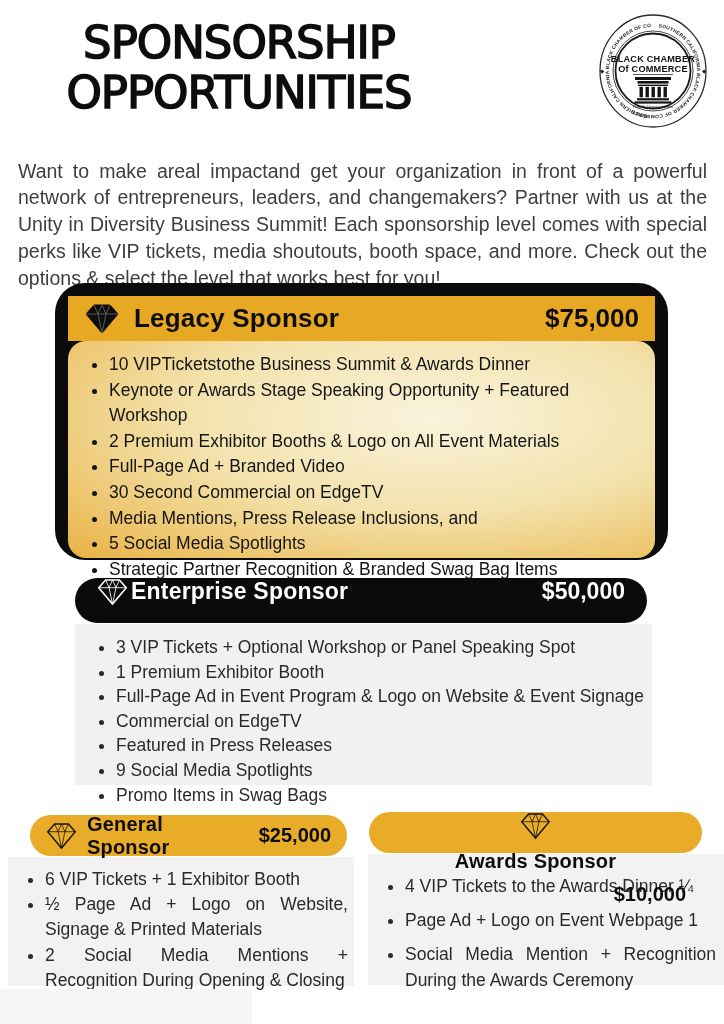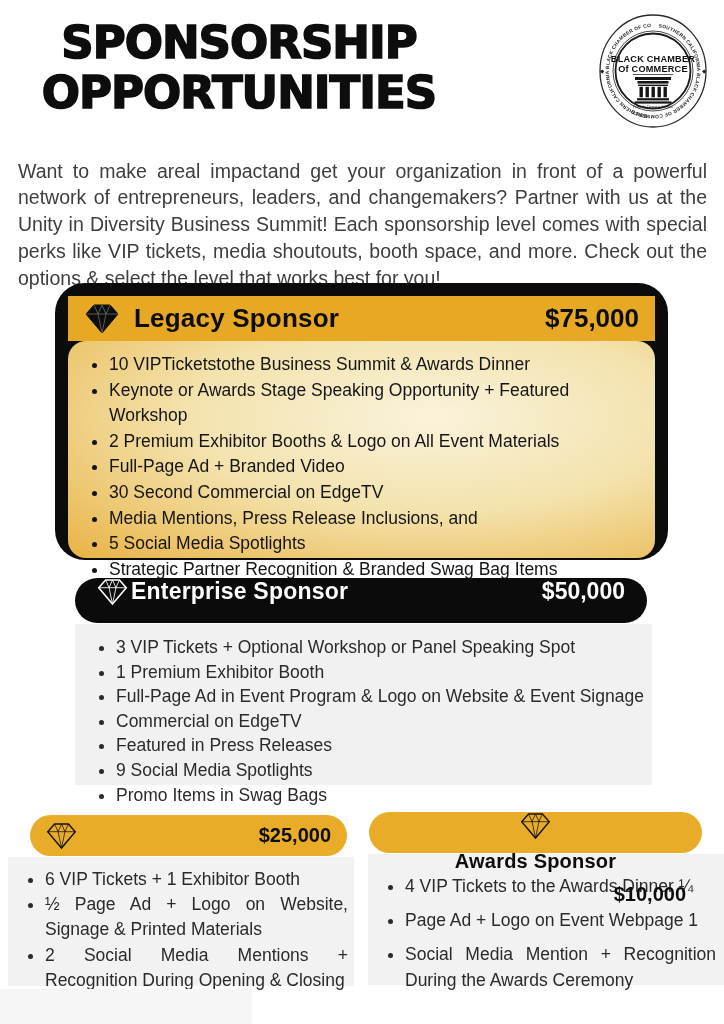--- a/index.html
+++ b/index.html
@@ -3,21 +3,21 @@
 <meta charset="utf-8">
 <style>
   html,body{margin:0;padding:0;background:#ffffff;}
   .page{
     position:relative;width:724px;height:1024px;background:#ffffff;overflow:hidden;
     font-family:"Liberation Sans",sans-serif;color:#1c1c1c;
   }
   
   .title{
     position:absolute;left:20px;top:18px;width:438px;text-align:center;
-    font-family:"DejaVu Sans",sans-serif;font-weight:700;font-size:45px;line-height:1.1;
+    font-family:"DejaVu Sans",sans-serif;font-weight:400;font-size:45px;line-height:1.1;
     color:#0d0d0d;letter-spacing:-1px;-webkit-text-stroke:1.6px #0d0d0d;
   }
   .logo{position:absolute;left:592px;top:12px;width:122px;height:118px;}
   .intro{
     position:absolute;left:18px;top:138px;width:689px;
     font-size:19.5px;line-height:26.9px;color:#3e3e3e;text-align:justify;
   }
   
   .legacy-card{
     position:absolute;left:55px;top:283px;width:613px;height:277px;box-sizing:border-box;
@@ -157,20 +157,21 @@
       <li>9 Social Media Spotlights</li>
       <li>Promo Items in Swag Bags</li>
     </ul>
   </div>
 
   <div class="gold-pill general-pill">
     <svg class="dicon" width="31" height="28" viewBox="0 0 36 32">
       <polygon points="10,2 26,2 34,11 18,30 2,11" fill="none" stroke="#141414" stroke-width="1.6"></polygon>
       <path d="M2,11 H34 M10,2 L14,11 M26,2 L22,11 M14,11 L18,30 M22,11 L18,30 M18,2 L14,11 M18,2 L22,11" stroke="#141414" stroke-width="0.9" fill="none"></path>
     </svg>
+    <span class="tier-title">General Sponsor</span>
     <span class="tier-price">$25,000</span>
   </div>
   <div class="general-panel">
     <ul class="benefits">
       <li>6 VIP Tickets + 1 Exhibitor Booth</li>
       <li>½ Page Ad + Logo on Website, Signage &amp; Printed Materials</li>
       <li>2 Social Media Mentions + Recognition During Opening &amp; Closing</li>
     </ul>
   </div>
 

